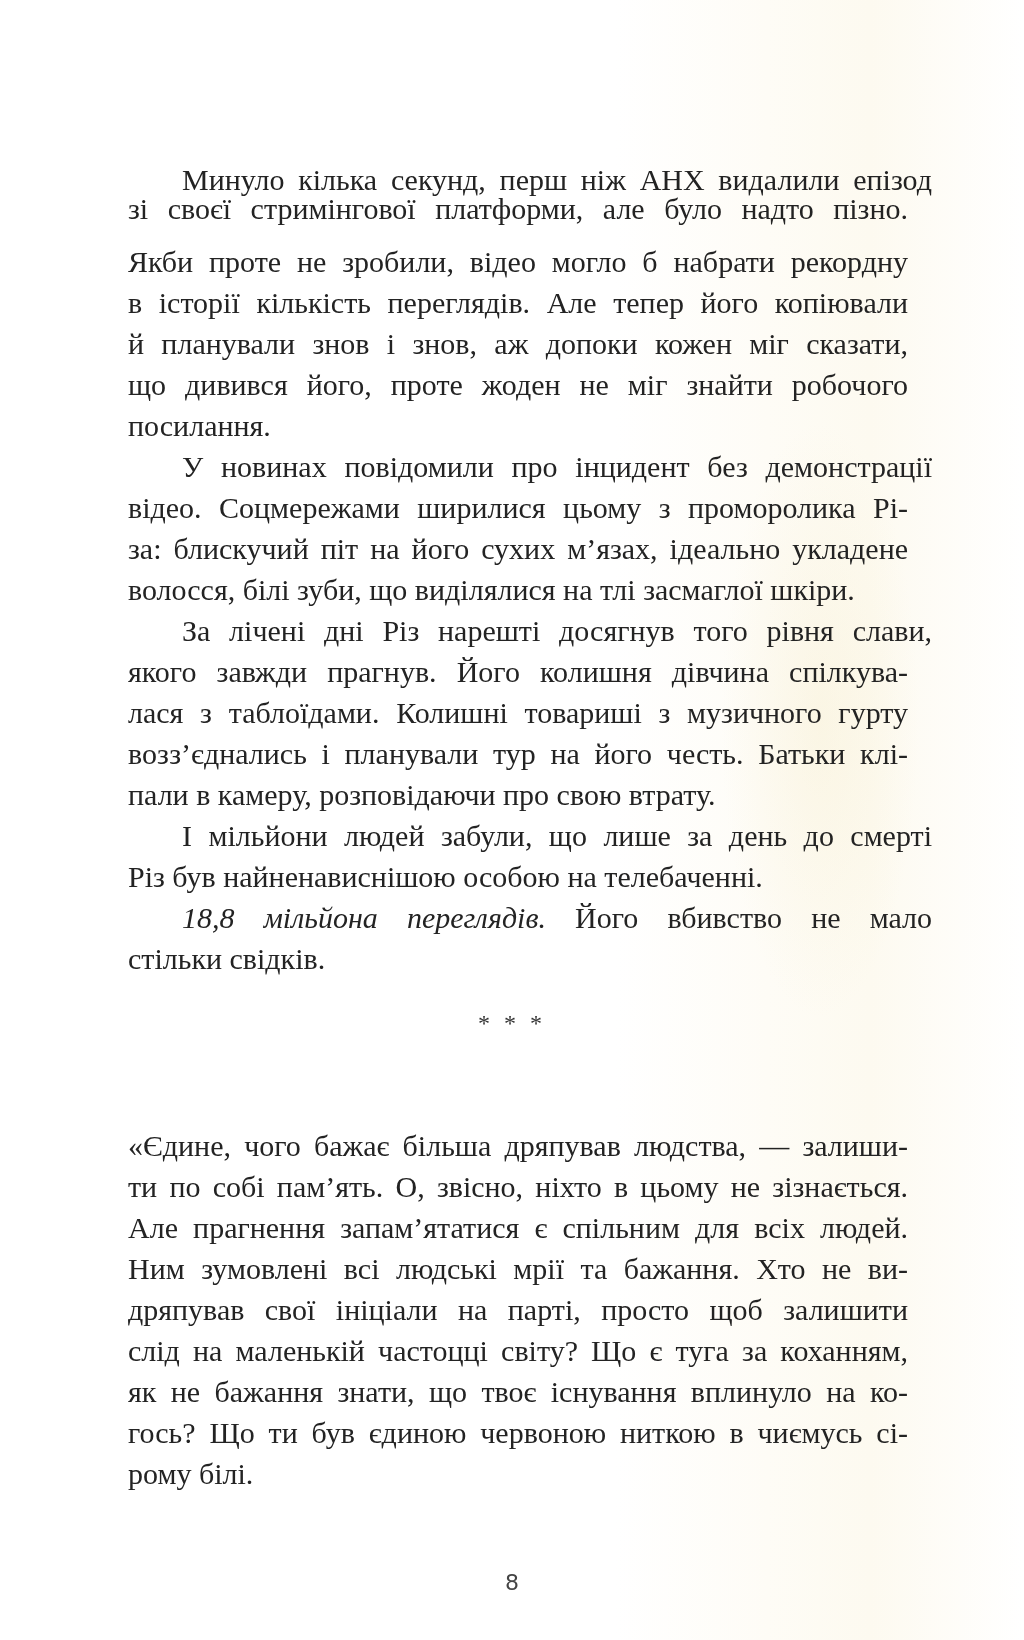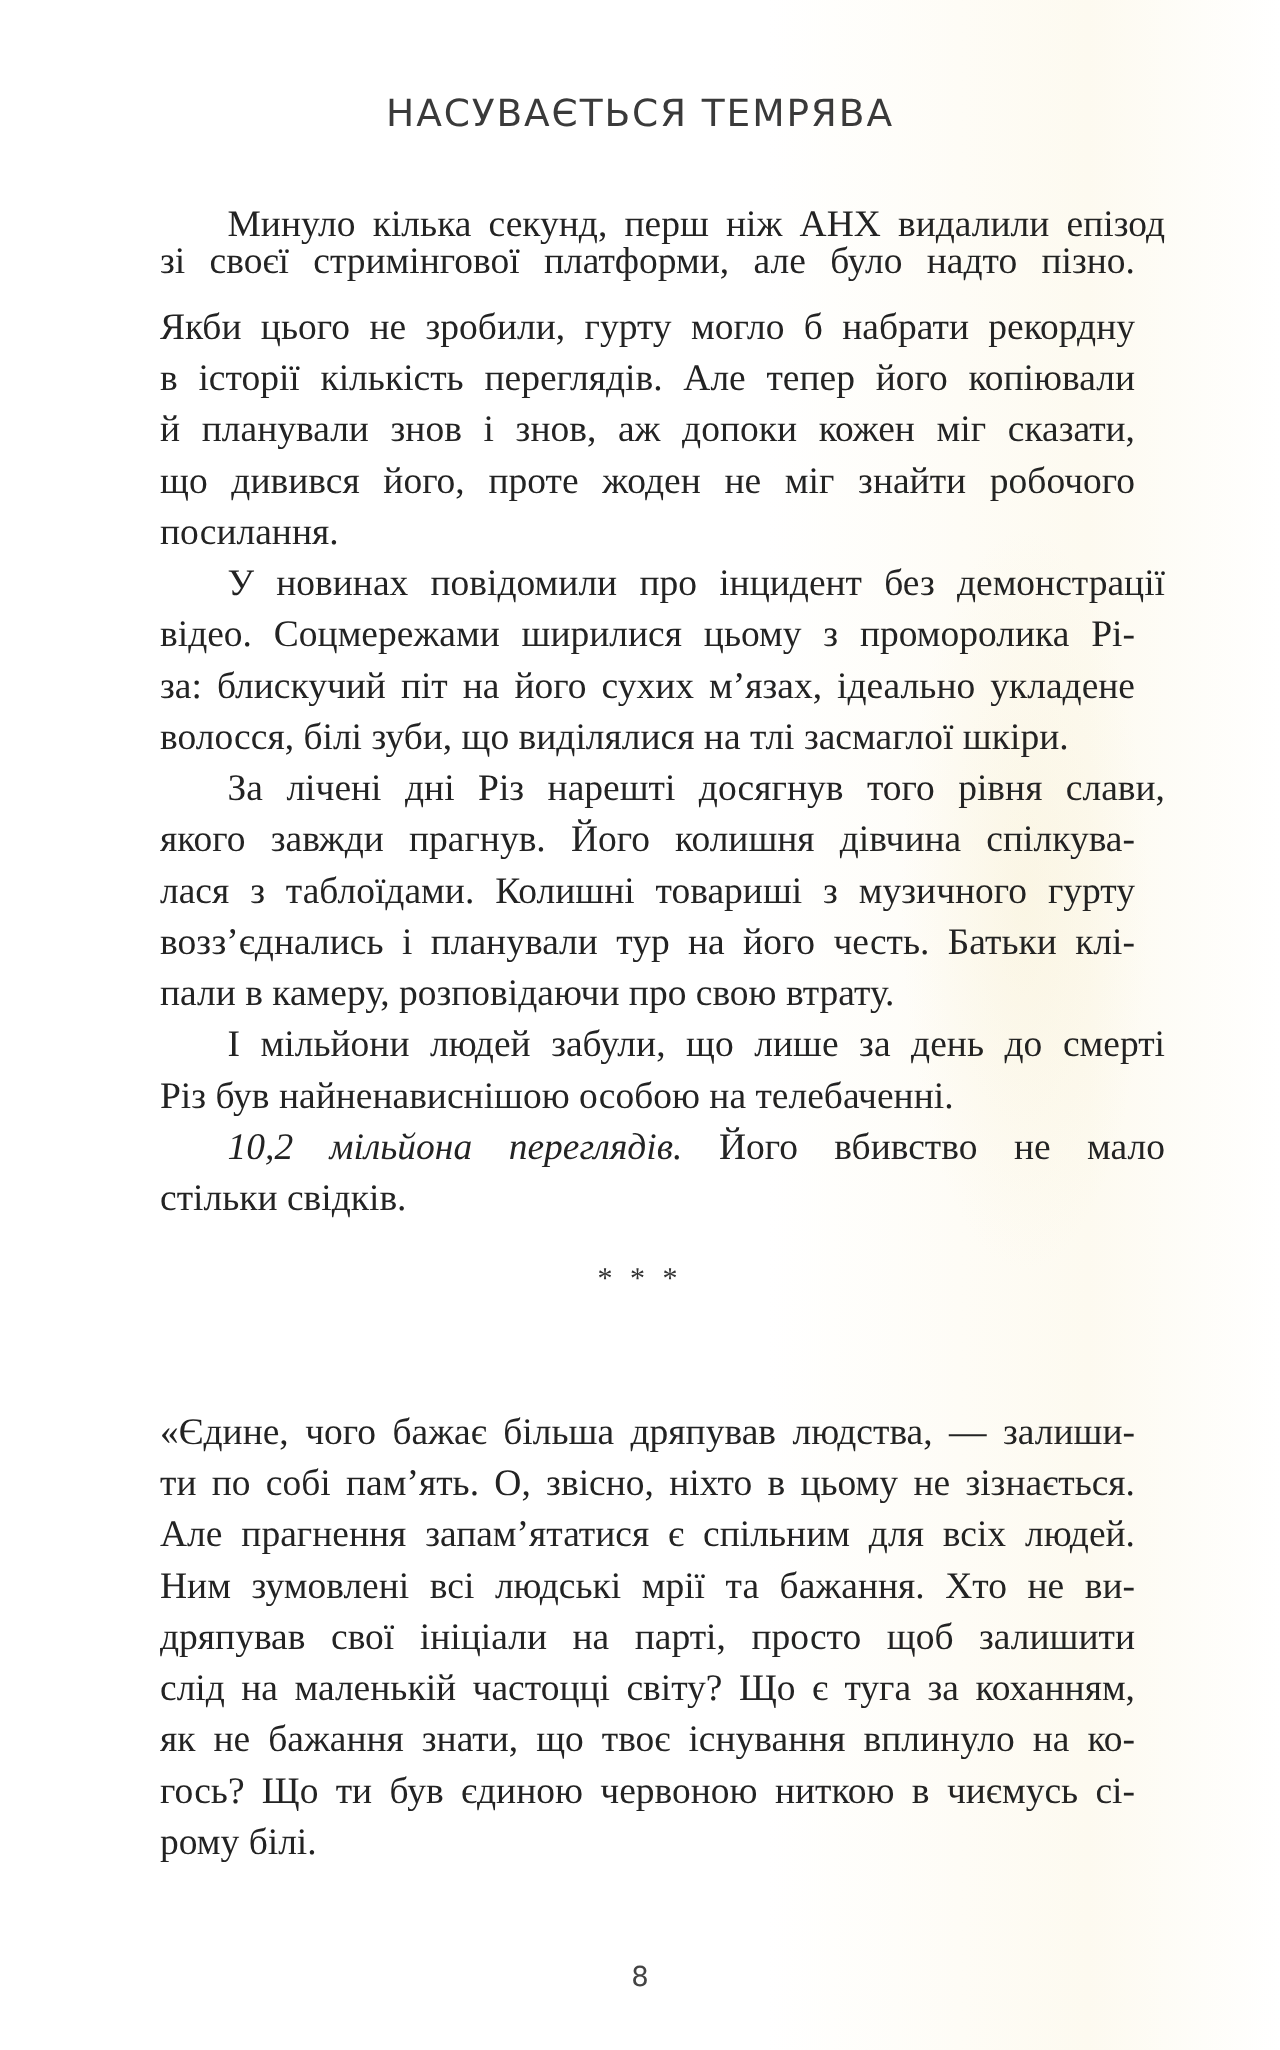--- a/index.html
+++ b/index.html
@@ -101,46 +101,45 @@
       font-size: 22px;
       color: #444;
     }
   </style>
 </head>
 <body>
 
 <div class="page">
   <div class="bleed"></div>
 
-  <div class="running-head">НАСУВАЄТЬСЯ ТЕМРЯВА</div>
 
   <div class="text-block">
     <div class="line indent" style="top:160px">Минуло кілька секунд, перш ніж АНХ видалили епізод</div>
     <div class="line" style="top:189px">зі своєї стримінгової платформи, але було надто пізно.</div>
-    <div class="line" style="top:242px">Якби цього не зробили, гурту могло б набрати рекордну</div>
+    <div class="line" style="top:242px">Якби проте не зробили, відео могло б набрати рекордну</div>
     <div class="line" style="top:283px">в історії кількість переглядів. Але тепер його копіювали</div>
     <div class="line" style="top:324px">й планували знов і знов, аж допоки кожен міг сказати,</div>
     <div class="line" style="top:365px">що дивився його, проте жоден не міг знайти робочого</div>
     <div class="line last" style="top:406px">посилання.</div>
 
     <div class="line indent" style="top:447px">У новинах повідомили про інцидент без демонстрації</div>
     <div class="line" style="top:488px">відео. Соцмережами ширилися цьому з проморолика Рі-</div>
     <div class="line" style="top:529px">за: блискучий піт на його сухих м’язах, ідеально укладене</div>
     <div class="line last" style="top:570px">волосся, білі зуби, що виділялися на тлі засмаглої шкіри.</div>
 
     <div class="line indent" style="top:611px">За лічені дні Різ нарешті досягнув того рівня слави,</div>
     <div class="line" style="top:652px">якого завжди прагнув. Його колишня дівчина спілкува-</div>
     <div class="line" style="top:693px">лася з таблоїдами. Колишні товариші з музичного гурту</div>
     <div class="line" style="top:734px">возз’єднались і планували тур на його честь. Батьки клі-</div>
     <div class="line last" style="top:775px">пали в камеру, розповідаючи про свою втрату.</div>
 
     <div class="line indent" style="top:816px">І мільйони людей забули, що лише за день до смерті</div>
     <div class="line last" style="top:857px">Різ був найненависнішою особою на телебаченні.</div>
 
-    <div class="line indent" style="top:898px"><span class="it">10,2 мільйона переглядів.</span> <span>Його вбивство не мало</span></div>
+    <div class="line indent" style="top:898px"><span class="it">18,8 мільйона переглядів.</span> <span>Його вбивство не мало</span></div>
     <div class="line last" style="top:939px">стільки свідків.</div>
   </div>
 
   <div class="asterism">* * *</div>
 
   <div class="text-block2">
     <div class="line" style="top:1126px">«Єдине, чого бажає більша дряпував людства, — залиши-</div>
     <div class="line" style="top:1167px">ти по собі пам’ять. О, звісно, ніхто в цьому не зізнається.</div>
     <div class="line" style="top:1208px">Але прагнення запам’ятатися є спільним для всіх людей.</div>
     <div class="line" style="top:1249px">Ним зумовлені всі людські мрії та бажання. Хто не ви-</div>

